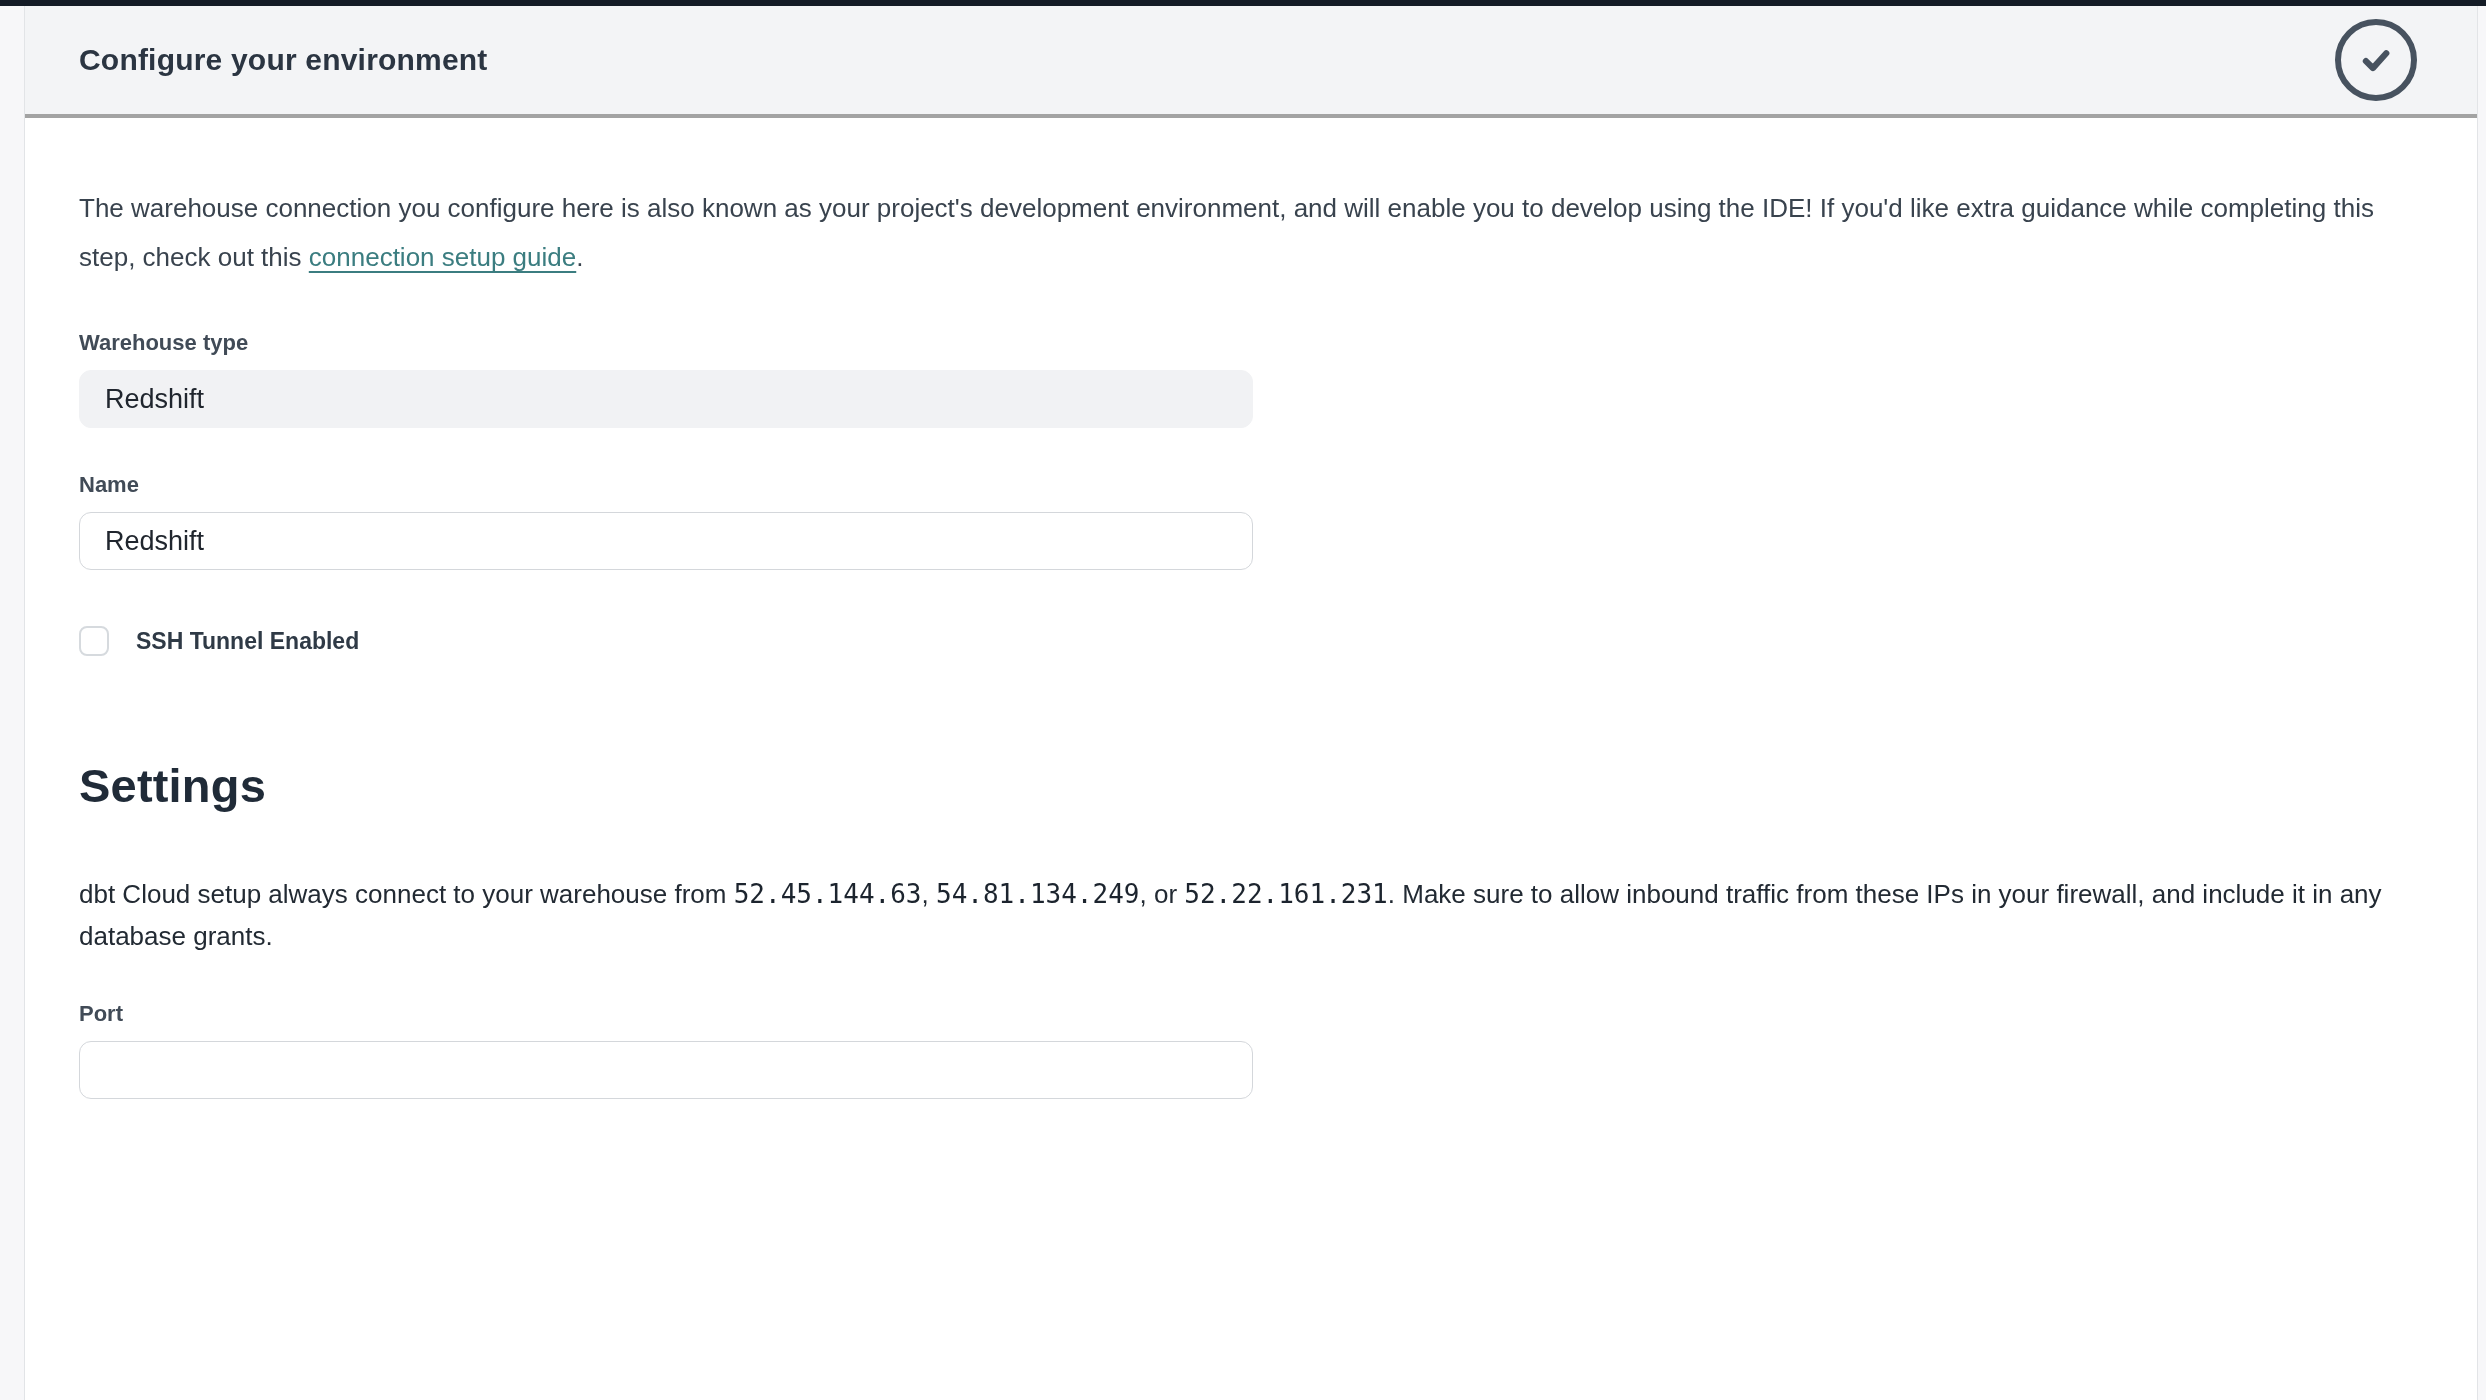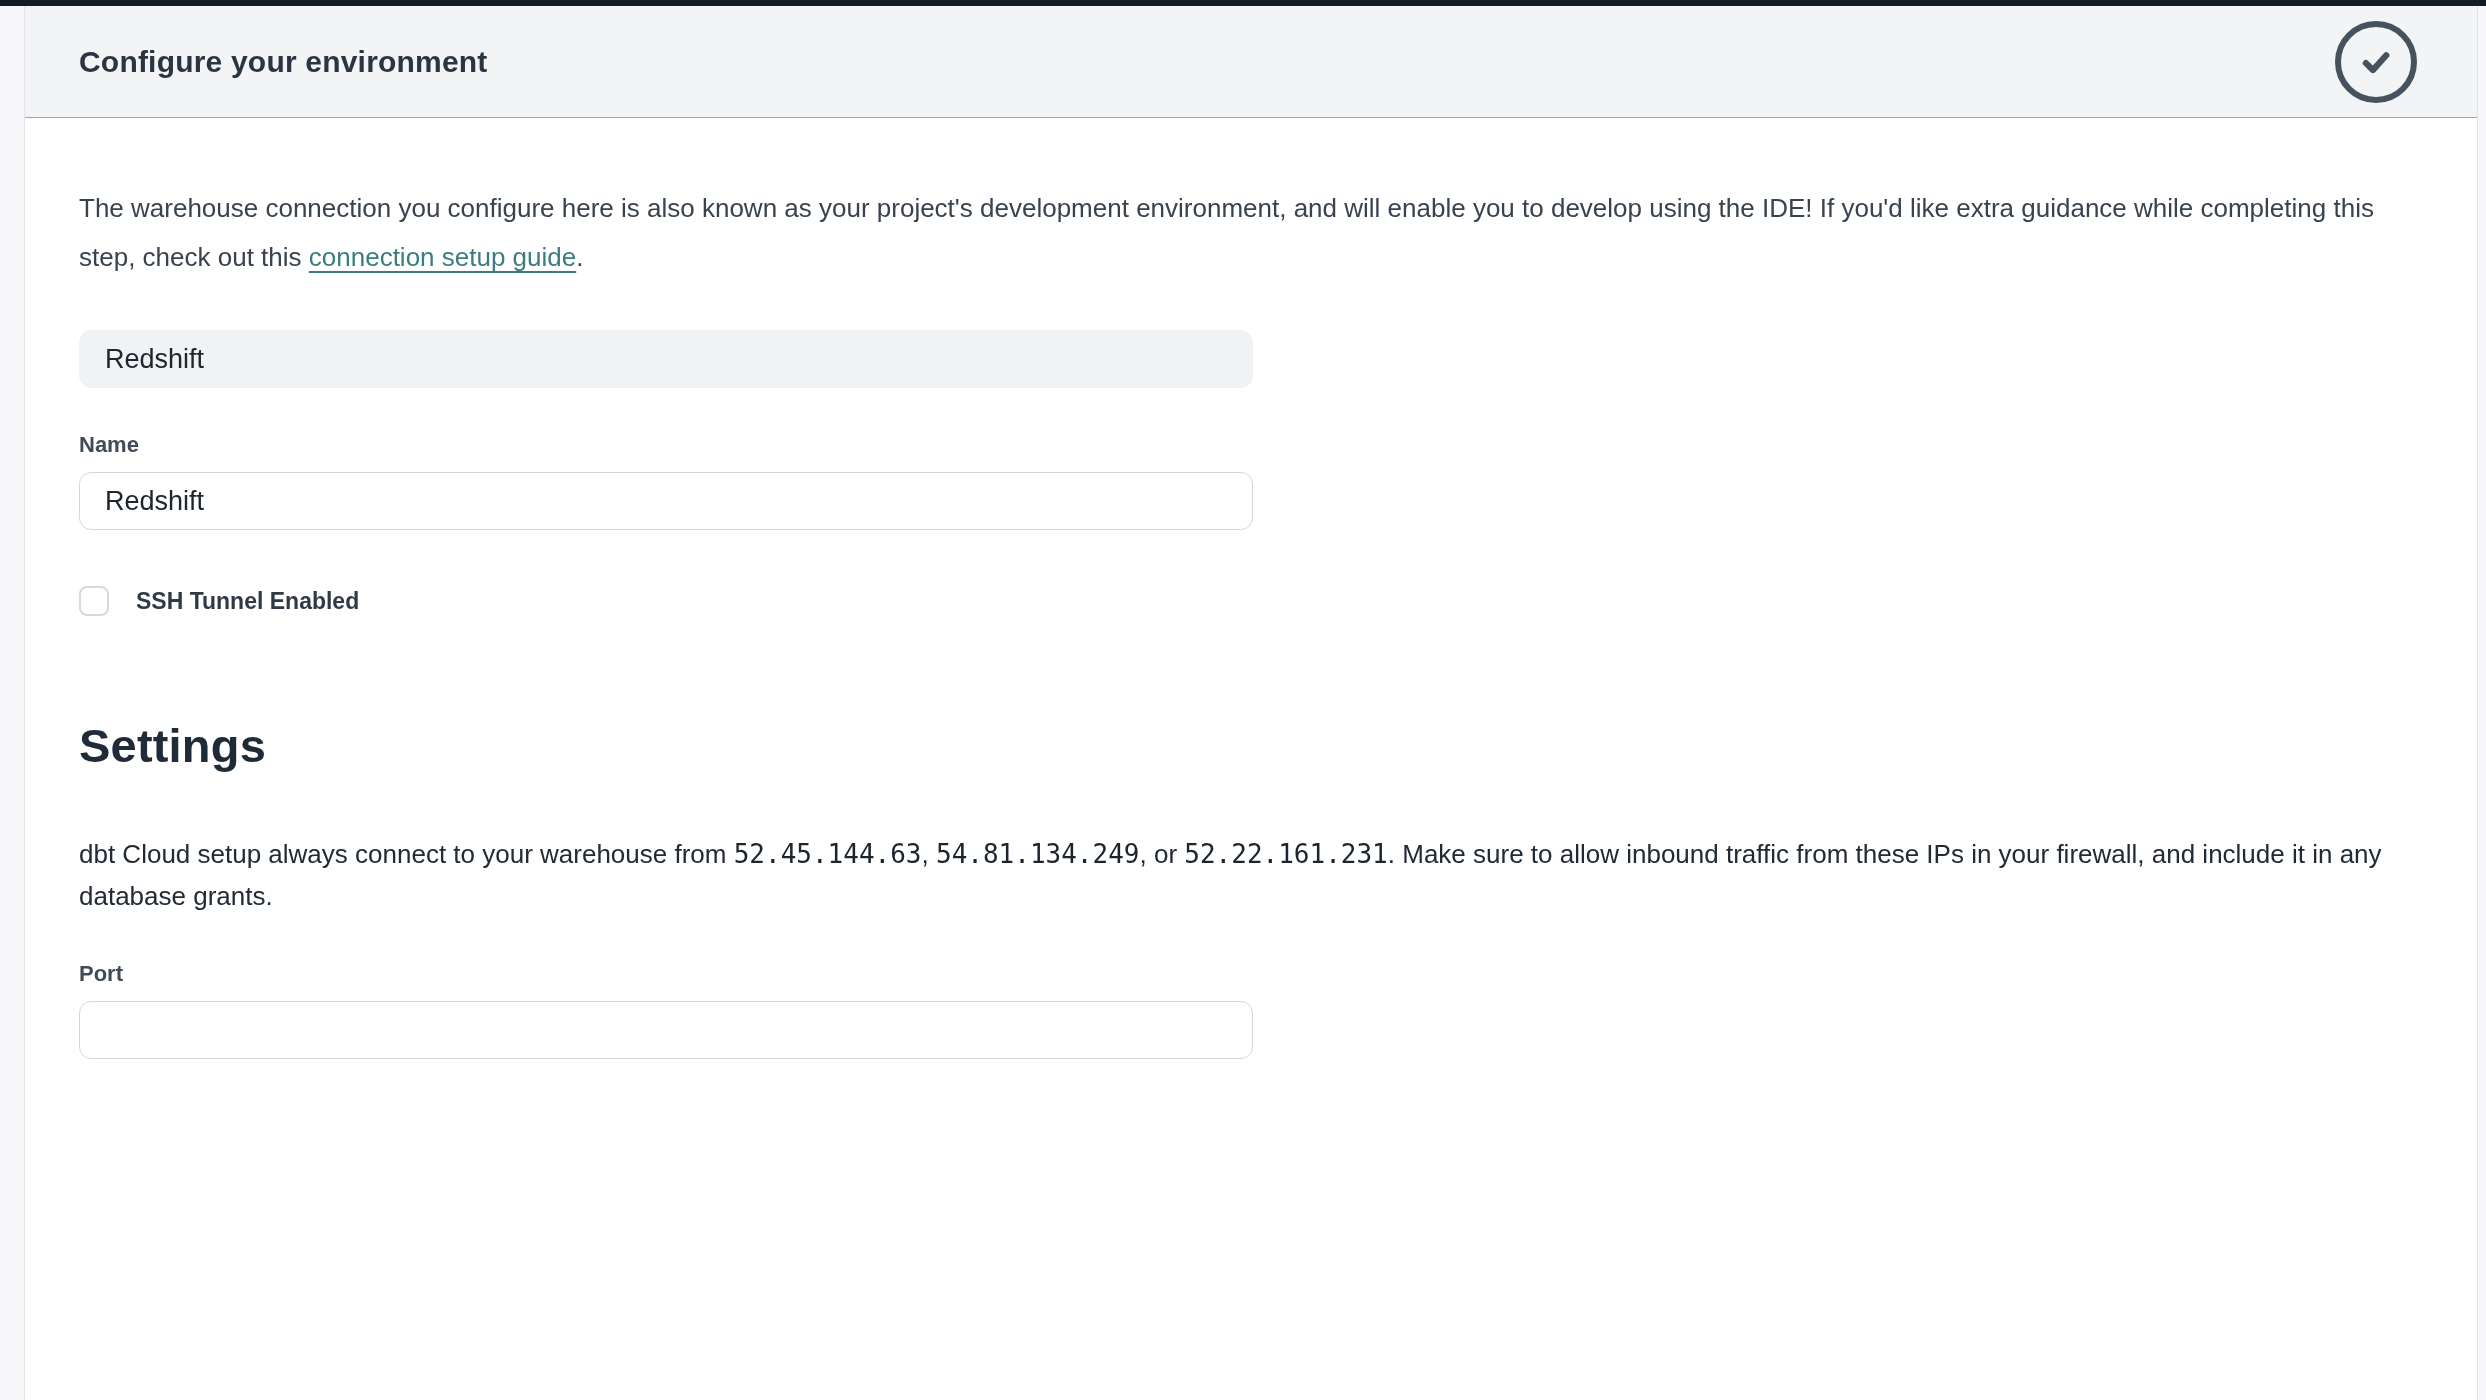--- a/index.html
+++ b/index.html
@@ -27,21 +27,21 @@
   .card {
     flex: 1 1 auto;
     display: flex; flex-direction: column;
     background: #ffffff;
     min-width: 0;
   }
   .card-header {
     flex: 0 0 auto;
     height: 112px;
     background: #f3f4f6;
-    border-bottom: 1px solid #a3a3a3;
+    border-bottom: 4px solid #a3a3a3;
     display: flex; align-items: center;
     padding: 0 60px 0 54px;
   }
   .card-title {
     font-size: 30px; font-weight: 700;
     color: #2b3542;
     letter-spacing: 0.2px;
   }
   .header-spacer { flex: 1 1 auto; }
   .check-circle {
@@ -146,20 +146,21 @@
           <path d="M6.5 12.6 L10.3 16.4 L17.6 8.3" stroke="#47525f" stroke-width="3.4" stroke-linecap="round" stroke-linejoin="round"></path>
         </svg>
       </div>
     </div>
 
     <div class="card-body">
 
       <p class="intro"><span>The warehouse connection you configure here is also known as your project's development environment, and will enable you to develop using the IDE! If you'd like extra guidance while completing this step, check out this </span><a href="#" class="guide-link">connection setup guide</a><span>.</span></p>
 
       <div class="field first">
+        <label class="field-label">Warehouse type</label>
         <input type="text" class="text-input disabled" disabled="" value="Redshift" style="">
       </div>
 
       <div class="field">
         <label class="field-label">Name</label>
         <input type="text" class="text-input" value="Redshift" style="">
       </div>
 
       <div class="checkbox-row">
         <div class="checkbox"></div>

